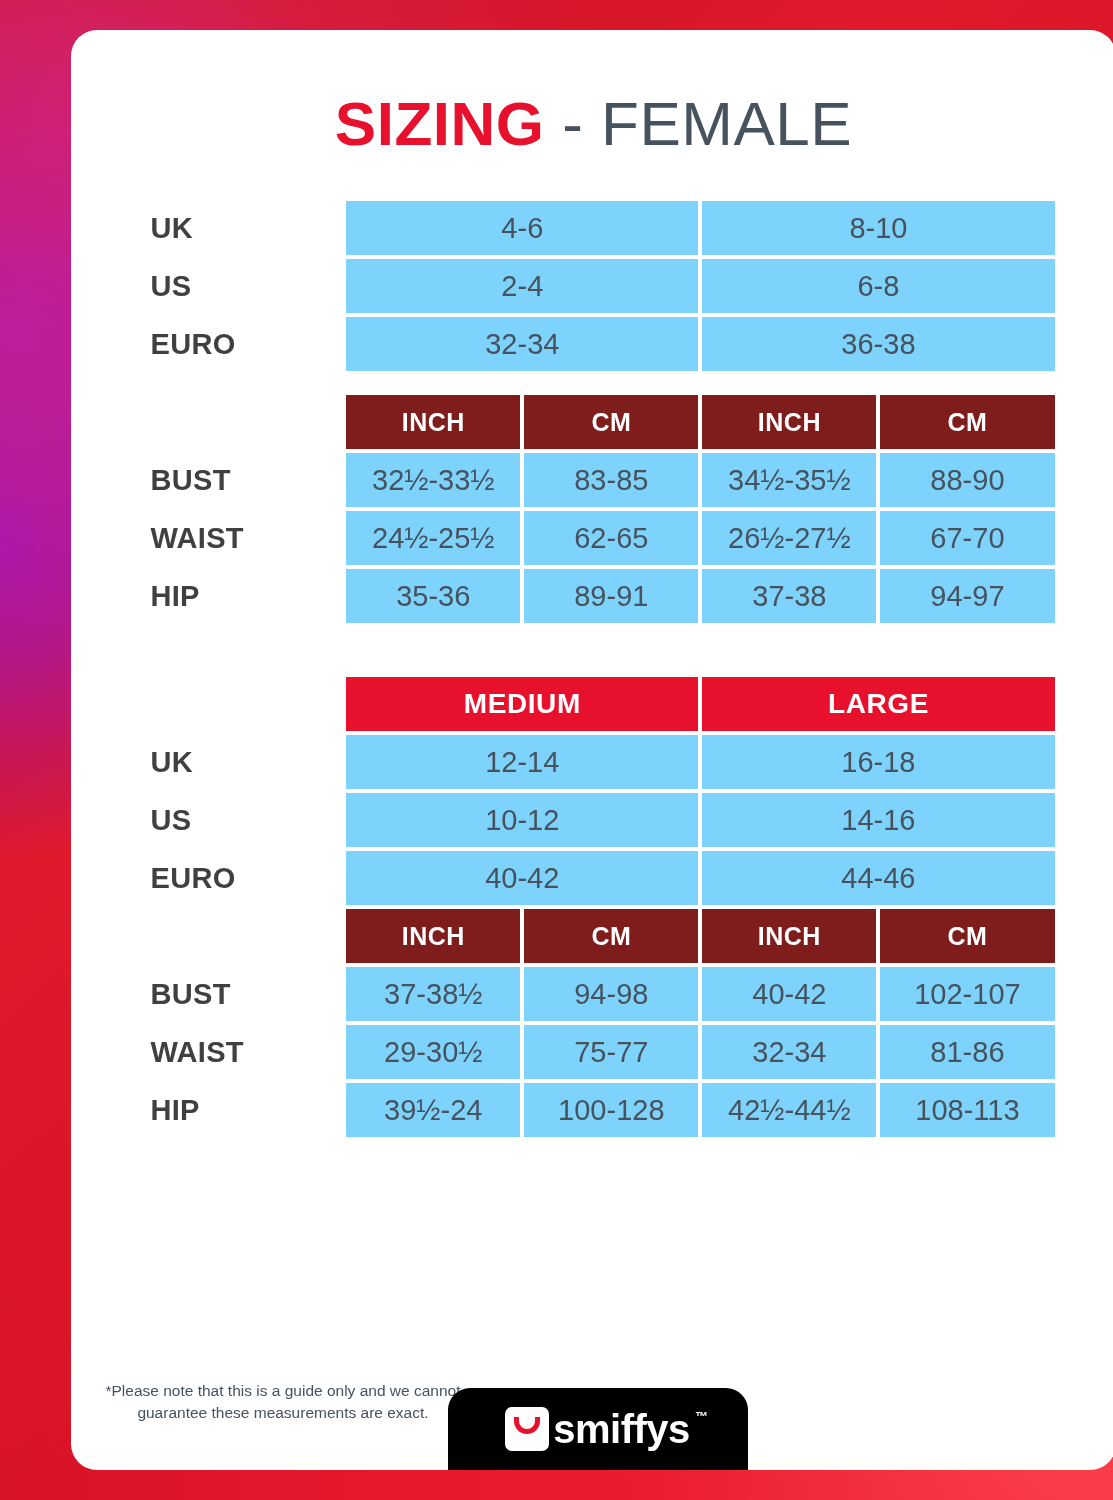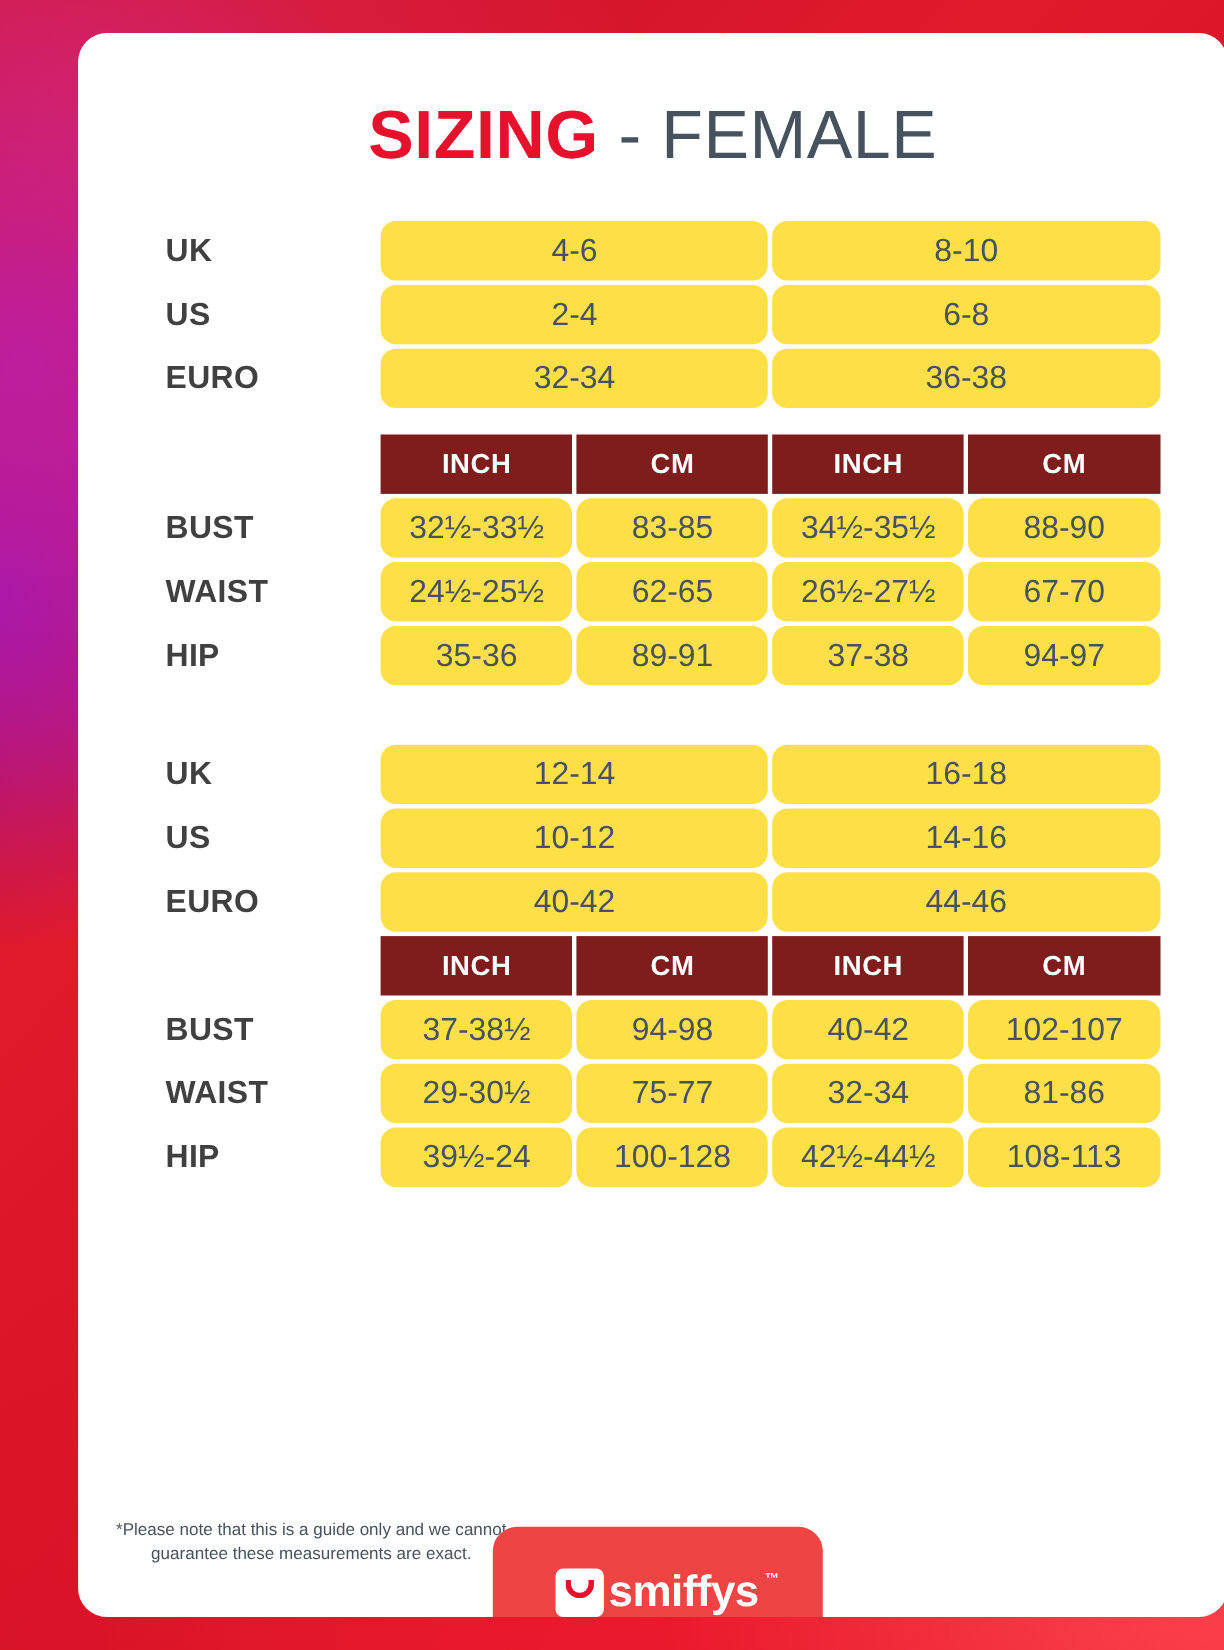--- a/index.html
+++ b/index.html
@@ -102,25 +102,24 @@
     font-size: 27px;
   }
   .subhdr {
     background: #7f1d1d;
     color: #ffffff;
     font-size: 25px;
     font-weight: bold;
     letter-spacing: 0.5px;
   }
   .val {
-    background: #fde047;
+    background: #7dd3fc;
     color: #46525e;
     font-size: 29px;
     font-weight: normal;
-    border-radius: 14px;
   }
   .blank {
     background: transparent;
   }
   .spacer-row td {
     height: 16px;
     background: transparent;
   }
   .gap {
     height: 46px;
@@ -143,25 +142,25 @@
     font-size: 15.5px;
     line-height: 1.45;
   }
   .logo-tab {
     position: absolute;
     left: 50%;
     transform: translateX(-50%);
     bottom: 0;
     width: 300px;
     height: 82px;
-    background: #ef4444;
+    background: #000000;
     border-top-left-radius: 22px;
     border-top-right-radius: 22px;
     display: flex;
-    align-items: flex-end;
+    align-items: center;
     justify-content: center;
     gap: 4px;
   }
   .logo-mark {
     width: 44px;
     height: 44px;
     background: #ffffff;
     border-radius: 7px;
     position: relative;
     flex: 0 0 auto;
@@ -274,20 +273,25 @@
       <table class="tbl">
         <colgroup>
           <col class="c-label">
             <col class="c-q">
             <col class="c-q">
             <col class="c-q">
             <col class="c-q">
         </colgroup>
         <tbody>
           <tr>
+            <td class="blank"></td>
+            <td class="hdr" colspan="2">MEDIUM</td>
+            <td class="hdr" colspan="2">LARGE</td>
+          </tr>
+          <tr>
             <td class="rowlabel">UK</td>
             <td class="val" colspan="2">12-14</td>
             <td class="val" colspan="2">16-18</td>
           </tr>
           <tr>
             <td class="rowlabel">US</td>
             <td class="val" colspan="2">10-12</td>
             <td class="val" colspan="2">14-16</td>
           </tr>
           <tr>

